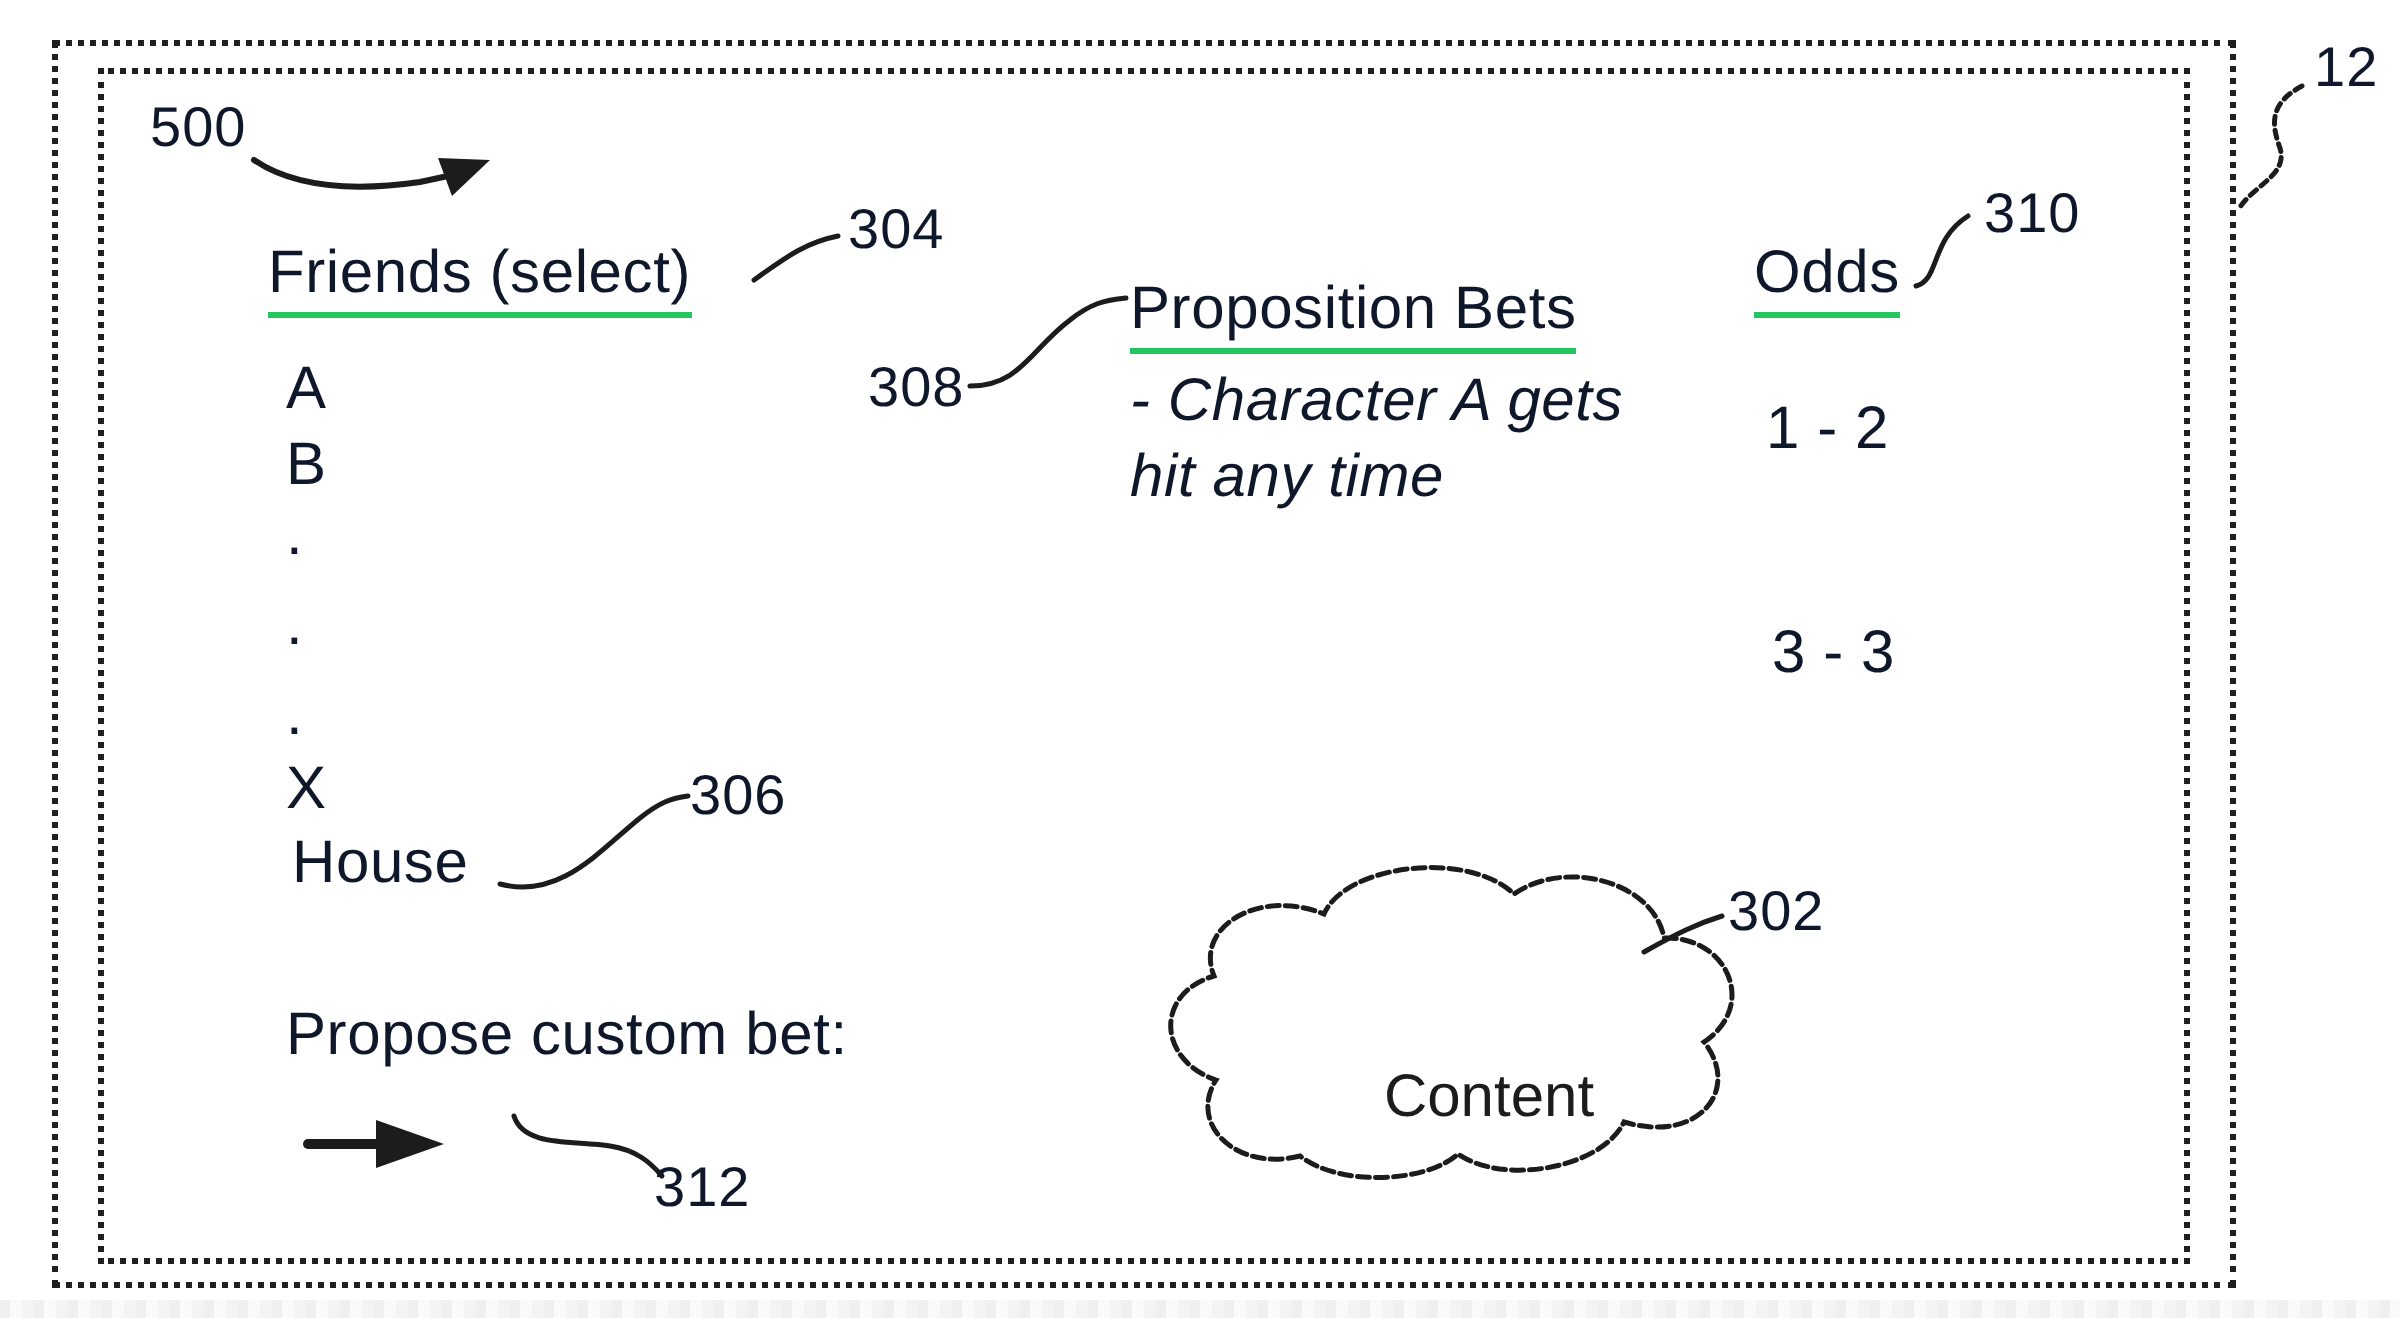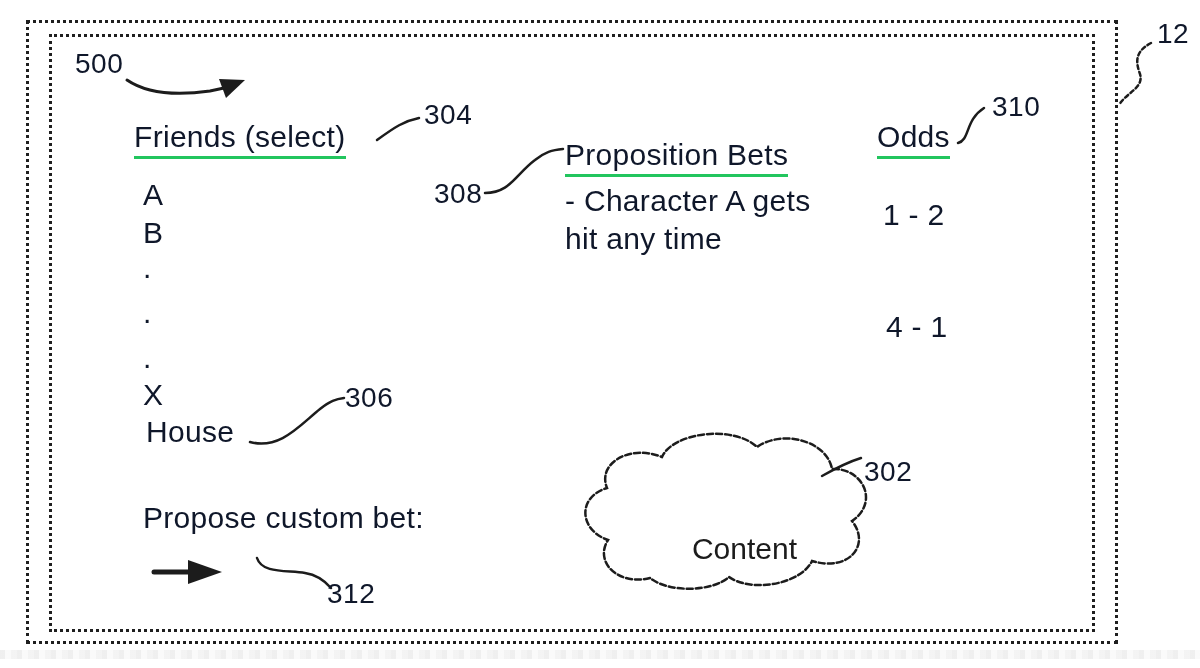--- a/index.html
+++ b/index.html
@@ -27,20 +27,21 @@
   }
   .ref { font-size: 28px; letter-spacing: 0.5px; }
   .heading {
     border-bottom: 3px solid #22c55e;
     padding-bottom: 4px;
   }
   .bet-text {
     white-space: normal;
     width: 280px;
     line-height: 38px;
+    font-style: italic;
   }
   .cloud-label {
     position: absolute;
     left: 622px;
     width: 245px;
     text-align: center;
     font-size: 30px;
     line-height: 1;
     white-space: nowrap;
   }
@@ -89,36 +90,36 @@
     <path d="M 154 572 L 188 572" stroke-width="5"></path>
     <polygon points="188,560 222,572 188,584" fill="#1c1c1c" stroke="none"></polygon>
   </svg>
 
   <span class="txt ref" style="left:75px; top:50px;">500</span>
   <span class="txt ref" style="left:1157px; top:20px;">12</span>
   <span class="txt ref" style="left:424px; top:101px;">304</span>
   <span class="txt ref" style="left:434px; top:180px;">308</span>
   <span class="txt ref" style="left:992px; top:93px;">310</span>
   <span class="txt ref" style="left:345px; top:384px;">306</span>
-  <span class="txt ref" style="left:864px; top:442px;margin-top:16px;">302</span>
+  <span class="txt ref" style="left:864px; top:442px;">302</span>
   <span class="txt ref" style="left:327px; top:580px;">312</span>
 
   <span class="txt heading" style="left:134px; top:122px;">Friends (select)</span>
   <span class="txt" style="left:143px; top:180px;">A</span>
   <span class="txt" style="left:143px; top:218px;">B</span>
   <span class="txt" style="left:143px; top:253px;">.</span>
   <span class="txt" style="left:143px; top:298px;">.</span>
   <span class="txt" style="left:143px; top:343px;">.</span>
   <span class="txt" style="left:143px; top:380px;">X</span>
   <span class="txt" style="left:146px; top:417px;text-align:right;">House</span>
 
   <span class="txt heading" style="left:565px; top:140px;">Proposition Bets</span>
   <div class="txt bet-text" style="left:565px; top:182px;">- Character A gets hit any time</div>
 
   <span class="txt heading" style="left:877px; top:122px;">Odds</span>
   <span class="txt" style="left:883px; top:200px;">1 - 2</span>
-  <span class="txt" style="left:886px; top:312px;">4 - 1</span>
+  <span class="txt" style="left:886px; top:312px;">3 - 3</span>
 
   <div class="cloud-label" style="top:534px;">Content</div>
 
   <span class="txt" style="left:143px; top:503px;">Propose custom bet:</span>
 
 </div>
 
 </body></html>

